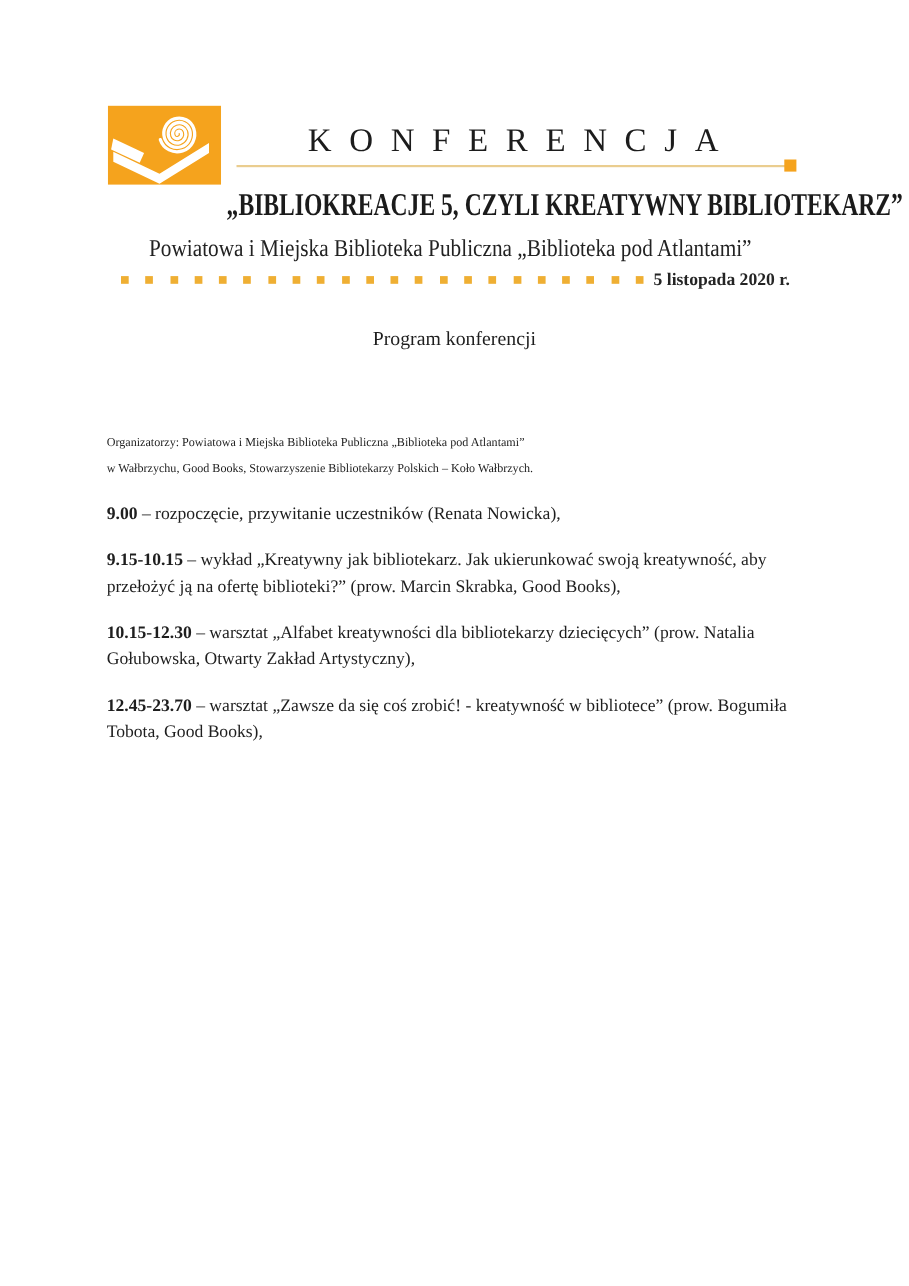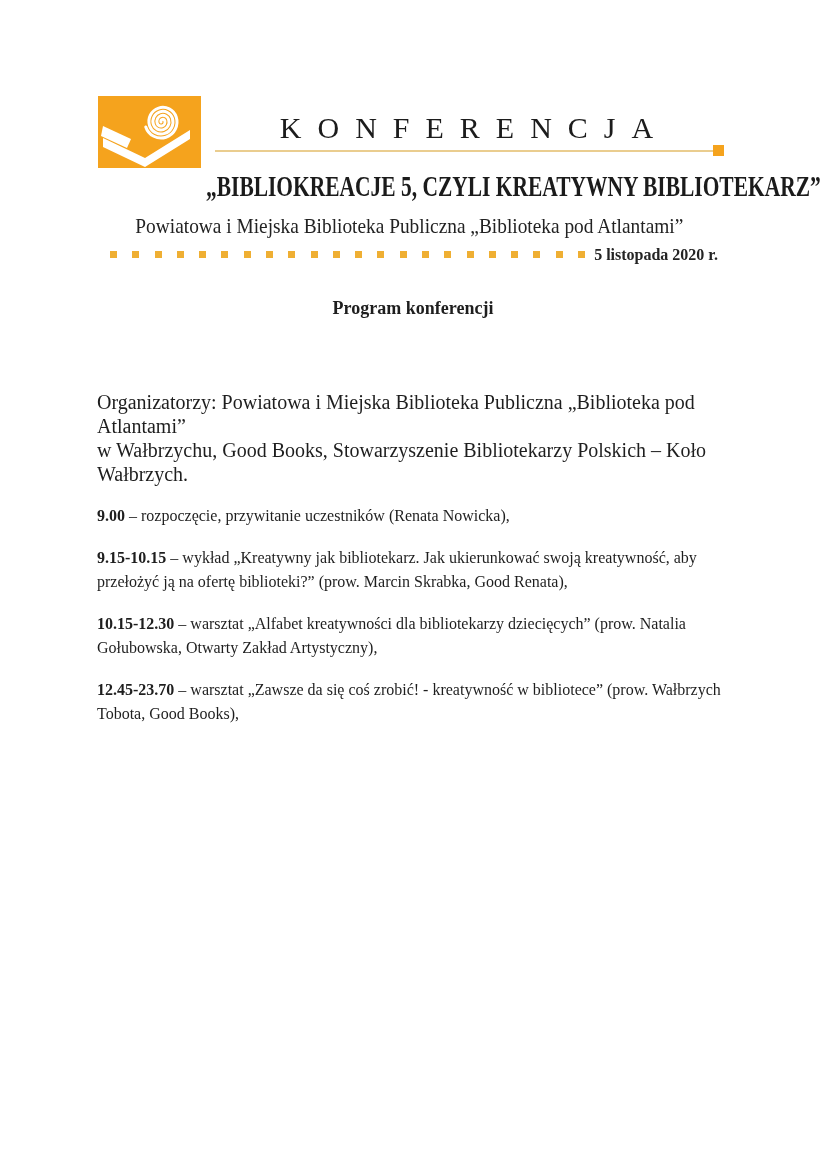--- a/index.html
+++ b/index.html
@@ -65,25 +65,25 @@
   .dots-line { display: flex; align-items: center; margin-top: 7px; padding-left: 12px; }
   .dots { flex: 1; display: flex; justify-content: space-between; align-items: center; margin-right: 9px; }
   .dot { width: 7px; height: 7px; background: var(--dot); display: inline-block; }
   .date-label { font-weight: bold; font-size: 16px; white-space: nowrap; color: #242424; }
 
   
   .main { position: absolute; left: 97px; top: 296px; width: 632px; }
   .doc-heading {
     text-align: center;
     font-size: 18px;
-    font-weight: bold;
+    font-weight: normal;
     margin: 0 0 70px 0;
     line-height: 24px;
   }
-  .org-line { font-size: 20px; line-height: 24px; margin: 0; }
+  .org-line { font-size: 11px; line-height: 24px; margin: 0; }
   .item { font-size: 16px; line-height: 24px; margin: 18px 0 0 0; }
   .item strong { font-weight: bold; }
 </style>
 </head>
 <body>
 
 <div class="page">
 
   <div class="header">
     <div class="header-top">
@@ -144,21 +144,21 @@
   <div class="main">
     <div class="doc-heading">Program konferencji</div>
 
     <div>
       <p class="org-line">Organizatorzy: Powiatowa i Miejska Biblioteka Publiczna „Biblioteka pod Atlantami”</p>
       <p class="org-line">w Wałbrzychu, Good Books, Stowarzyszenie Bibliotekarzy Polskich – Koło Wałbrzych.</p>
     </div>
 
     <p class="item"><strong>9.00</strong><span> – rozpoczęcie, przywitanie uczestników (Renata Nowicka),</span></p>
 
-    <p class="item"><strong>9.15-10.15</strong><span> – wykład „Kreatywny jak bibliotekarz. Jak ukierunkować swoją kreatywność, aby przełożyć ją na ofertę biblioteki?” (prow. Marcin Skrabka, Good Renata),</span></p>
+    <p class="item"><strong>9.15-10.15</strong><span> – wykład „Kreatywny jak bibliotekarz. Jak ukierunkować swoją kreatywność, aby przełożyć ją na ofertę biblioteki?” (prow. Marcin Skrabka, Good Books),</span></p>
 
     <p class="item"><strong>10.15-12.30</strong><span> – warsztat „Alfabet kreatywności dla bibliotekarzy dziecięcych” (prow. Natalia Gołubowska, Otwarty Zakład Artystyczny),</span></p>
 
-    <p class="item"><strong>12.45-23.70</strong><span> – warsztat „Zawsze da się coś zrobić! - kreatywność w bibliotece” (prow. Wałbrzych Tobota, Good Books),</span></p>
+    <p class="item"><strong>12.45-23.70</strong><span> – warsztat „Zawsze da się coś zrobić! - kreatywność w bibliotece” (prow. Bogumiła Tobota, Good Books),</span></p>
 
   </div>
 
 </div>
 
 </body></html>

